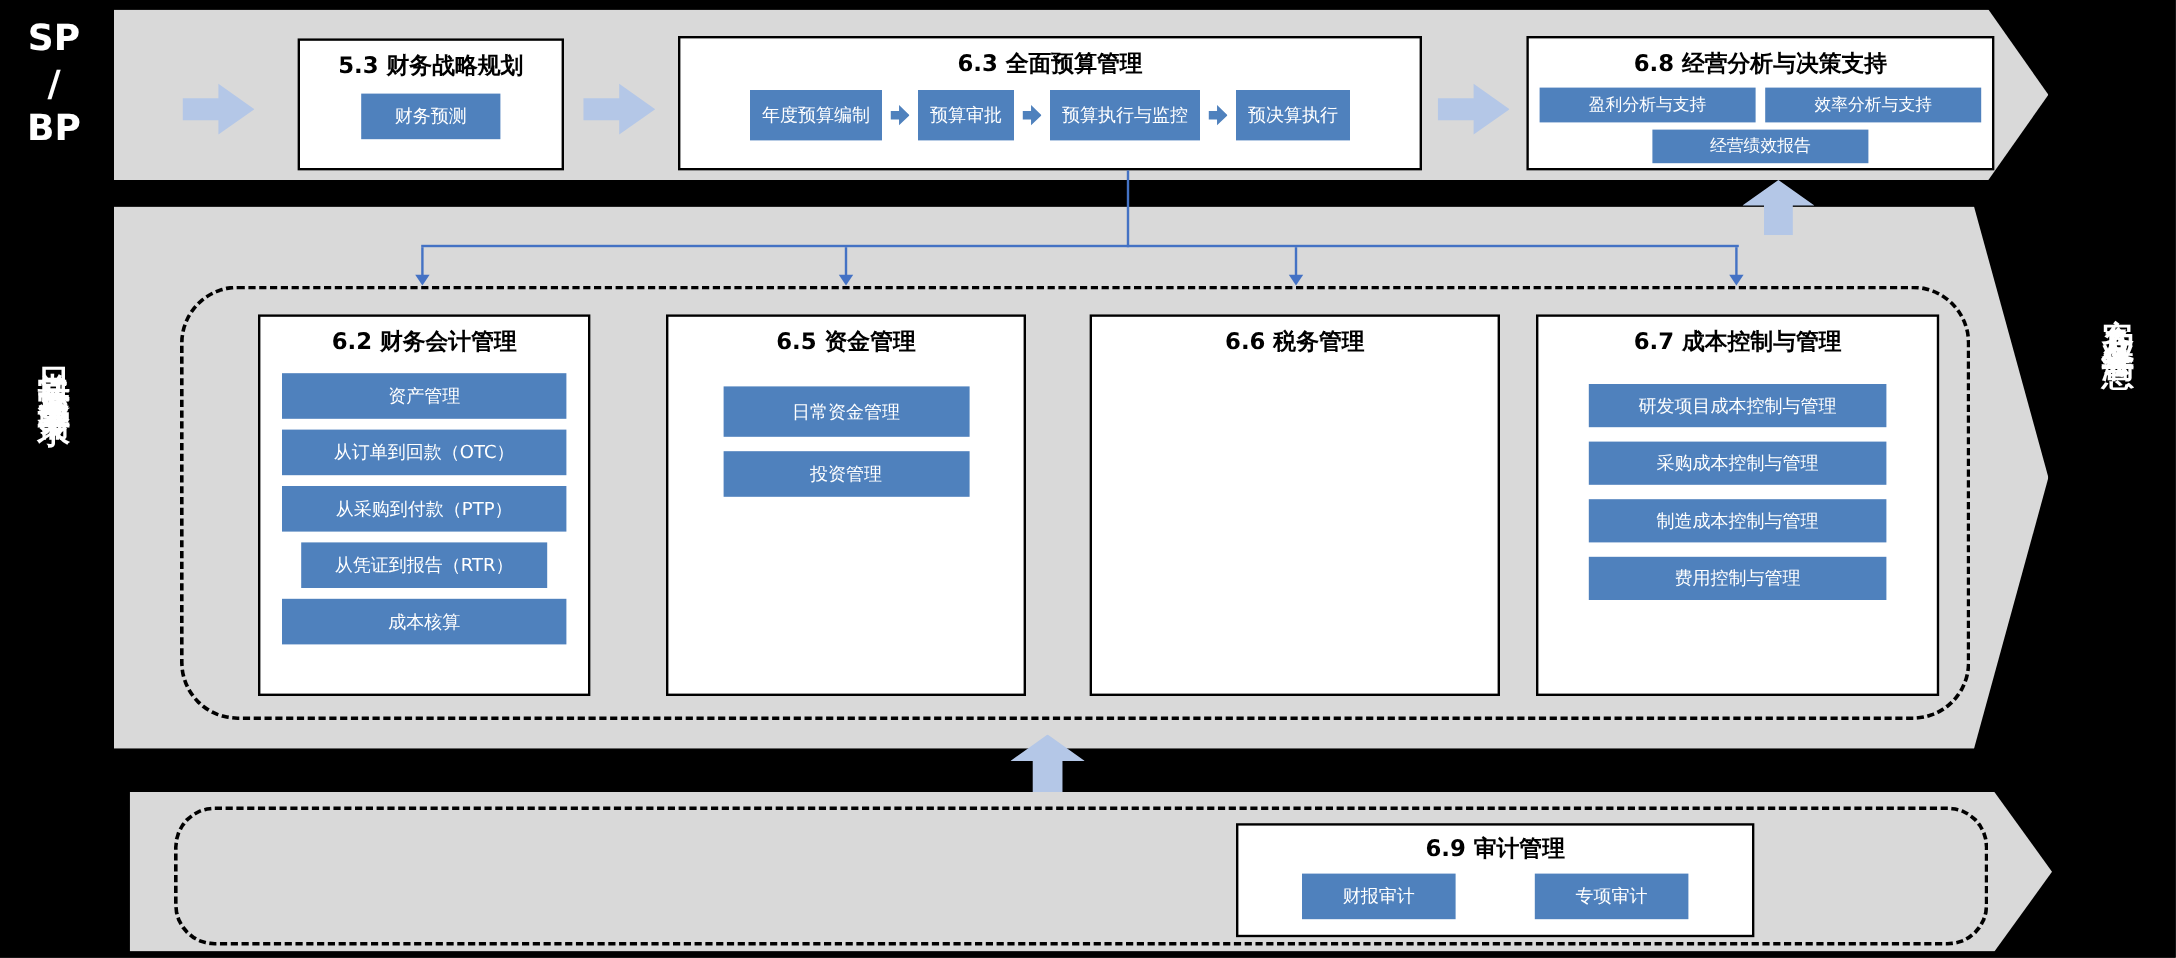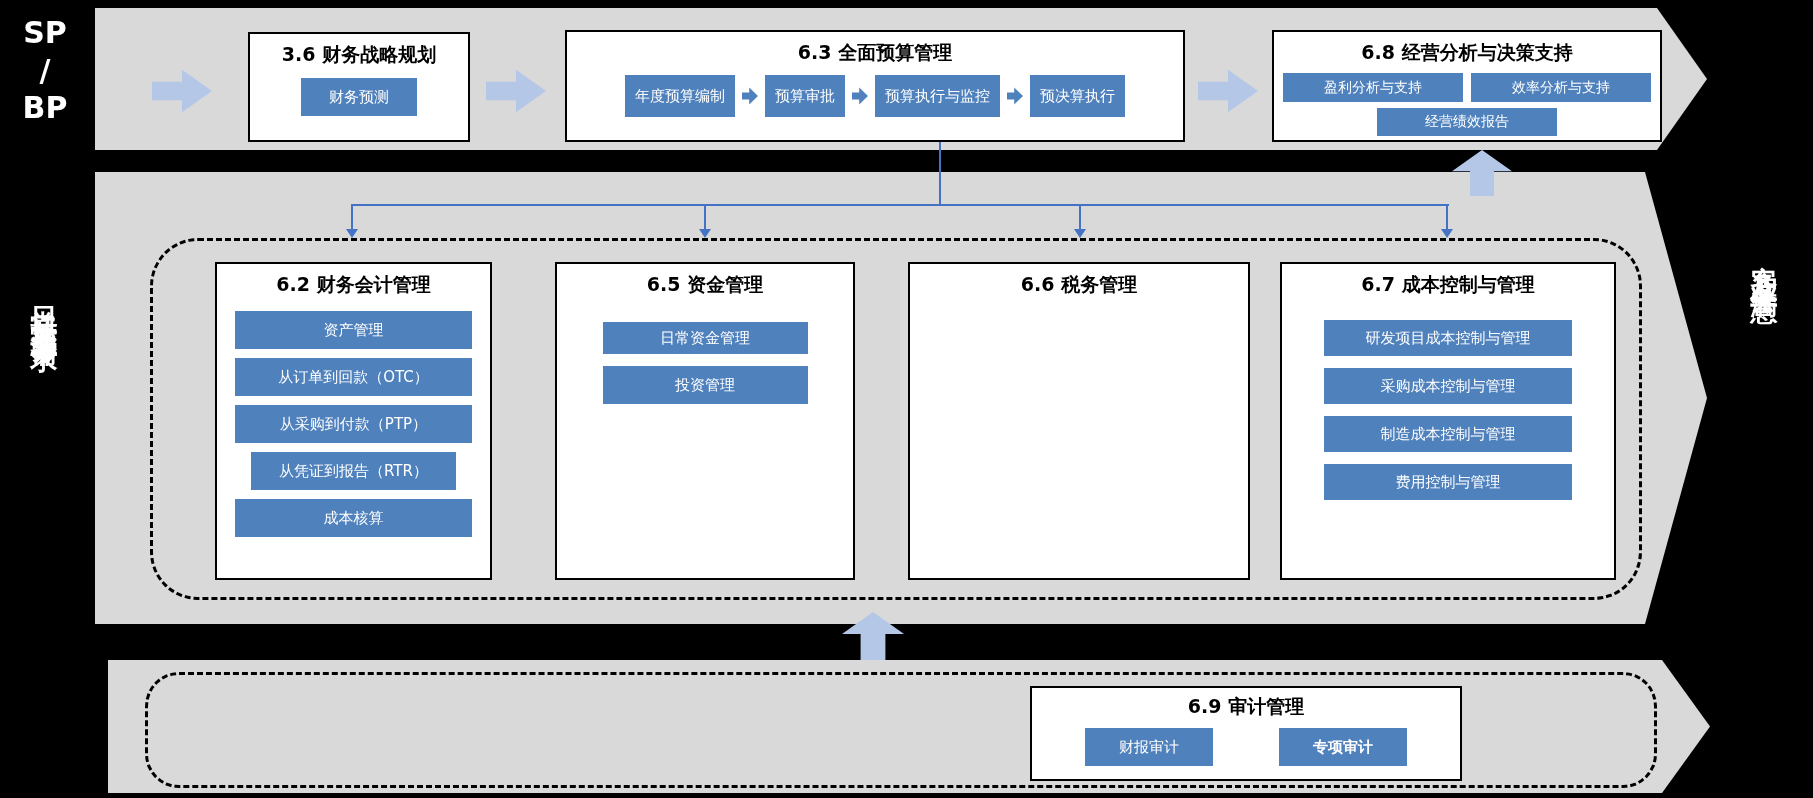--- a/index.html
+++ b/index.html
@@ -68,21 +68,21 @@
 
   <div class="spbp">SP
 /
 BP</div>
   <div class="vtext vleft">日常运营与业务需求</div>
   <div class="vtext vright">客户及业务满意</div>
 
   <div class="harrow" style="left:152px;top:68px;width:60px;height:46px;"></div>
 
   <div class="wbox" style="left:248px;top:32px;width:222px;height:110px;">
-    <div class="wtitle">3.6 财务战略规划</div>
+    <div class="wtitle">5.3 财务战略规划</div>
     <div class="btn" style="width:116px;height:38px;margin-top:10px;">财务预测</div>
   </div>
 
   <div class="harrow" style="left:486px;top:68px;width:60px;height:46px;"></div>
 
   <div class="wbox" style="left:565px;top:30px;width:620px;height:112px;">
     <div class="wtitle">6.3 全面预算管理</div>
     <div class="items-row" style="gap:7px;margin-top:9px;">
       <div class="btn" style="height:42px;">年度预算编制</div>
       <div class="steparrow"></div>
@@ -131,21 +131,21 @@
       <div class="btn" style="width:237px;height:38px;">从订单到回款（OTC）</div>
       <div class="btn" style="width:237px;height:38px;">从采购到付款（PTP）</div>
       <div class="btn" style="width:205px;height:38px;">从凭证到报告（RTR）</div>
       <div class="btn" style="width:237px;height:38px;">成本核算</div>
     </div>
   </div>
 
   <div class="wbox" style="left:555px;top:262px;width:300px;height:318px;">
     <div class="wtitle">6.5 资金管理</div>
     <div class="items-col" style="gap:12px;margin-top:24px;">
-      <div class="btn" style="width:205px;height:32px;text-align:right;">日常资金管理</div>
+      <div class="btn" style="width:205px;height:42px;text-align:right;">日常资金管理</div>
       <div class="btn" style="width:205px;height:38px;">投资管理</div>
     </div>
   </div>
 
   <div class="wbox" style="left:908px;top:262px;width:342px;height:318px;">
     <div class="wtitle">6.6 税务管理</div>
   </div>
 
   <div class="wbox" style="left:1280px;top:262px;width:336px;height:318px;">
     <div class="wtitle">6.7 成本控制与管理</div>
@@ -159,17 +159,17 @@
 
   <div class="uparrow" style="left:842px;top:612px;width:62px;height:48px;"></div>
 
   <div class="dashed dashed-bot"></div>
 
 
   <div class="wbox" style="left:1030px;top:686px;width:432px;height:95px;">
     <div class="wtitle" style="margin-top:6px;">6.9 审计管理</div>
     <div class="items-row" style="gap:66px;margin-top:8px;">
       <div class="btn" style="height:38px;padding:0 34px;">财报审计</div>
-      <div class="btn" style="height:38px;padding:0 34px;font-weight:bold;">专项审计</div>
+      <div class="btn" style="height:38px;padding:0 34px;">专项审计</div>
     </div>
   </div>
 
 </div>
 
 </body></html>

